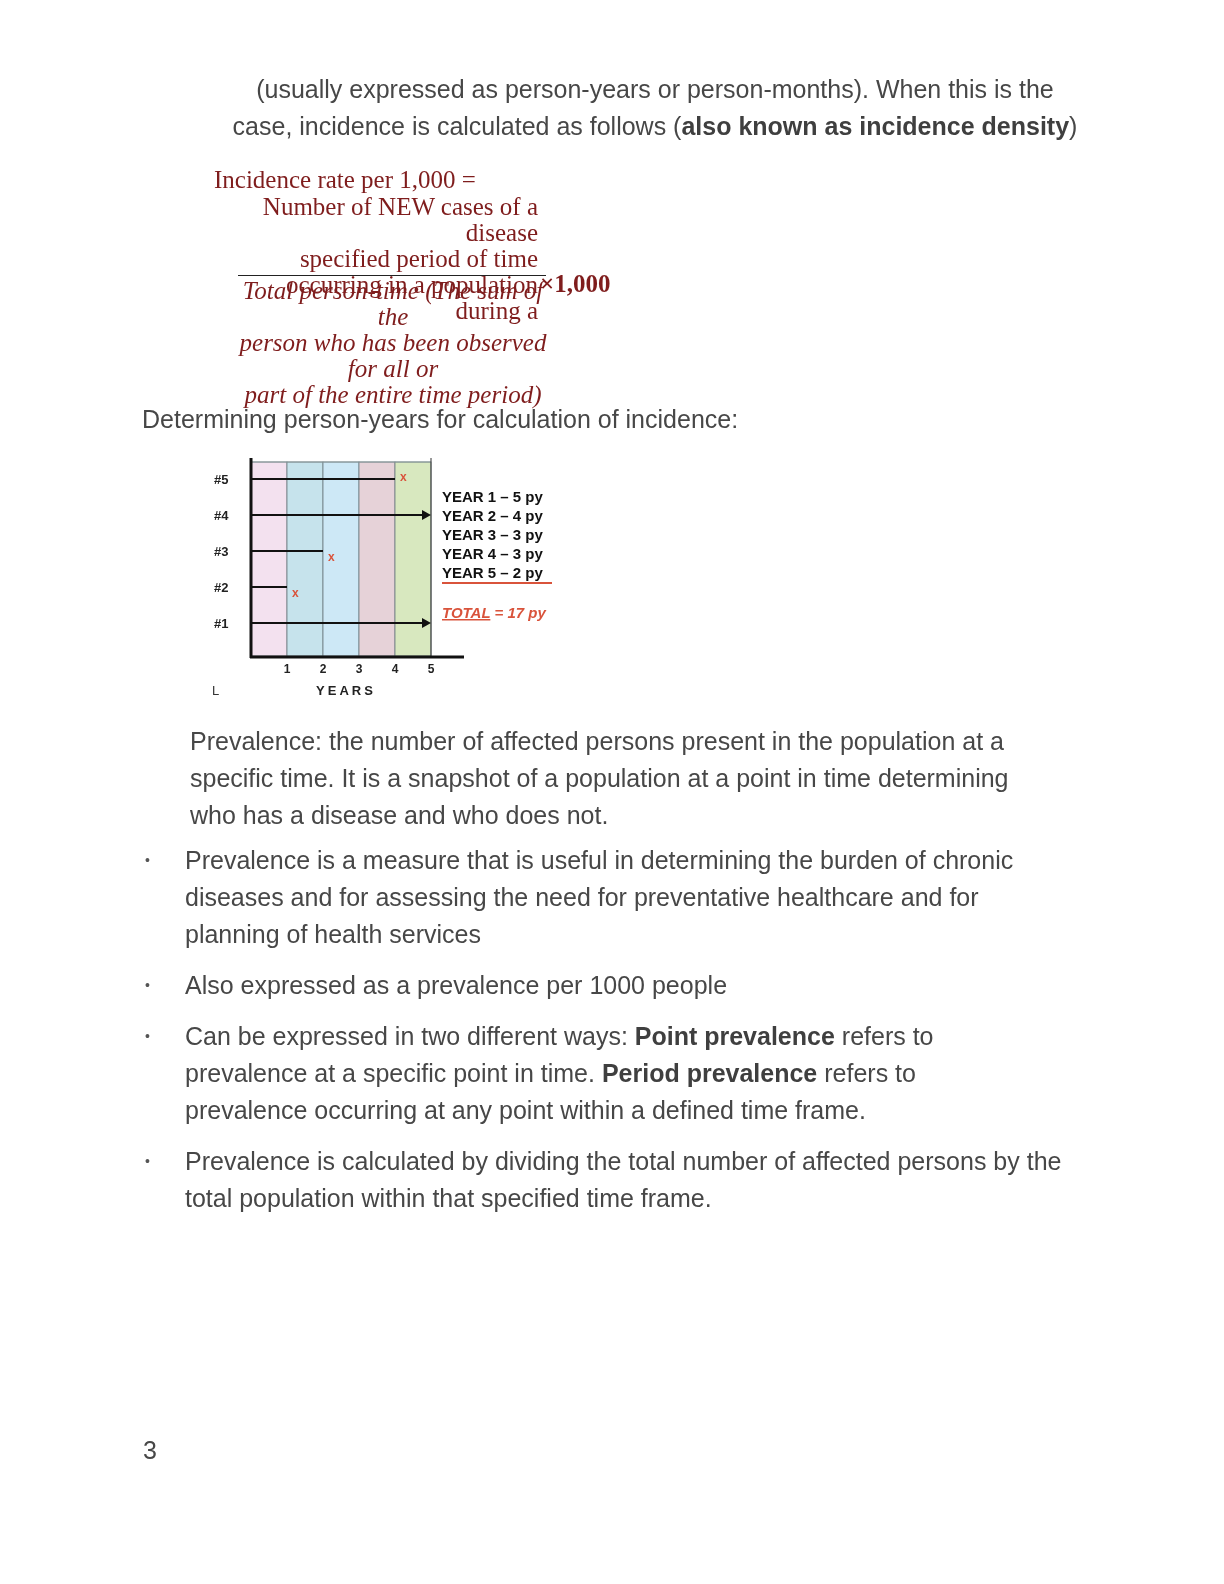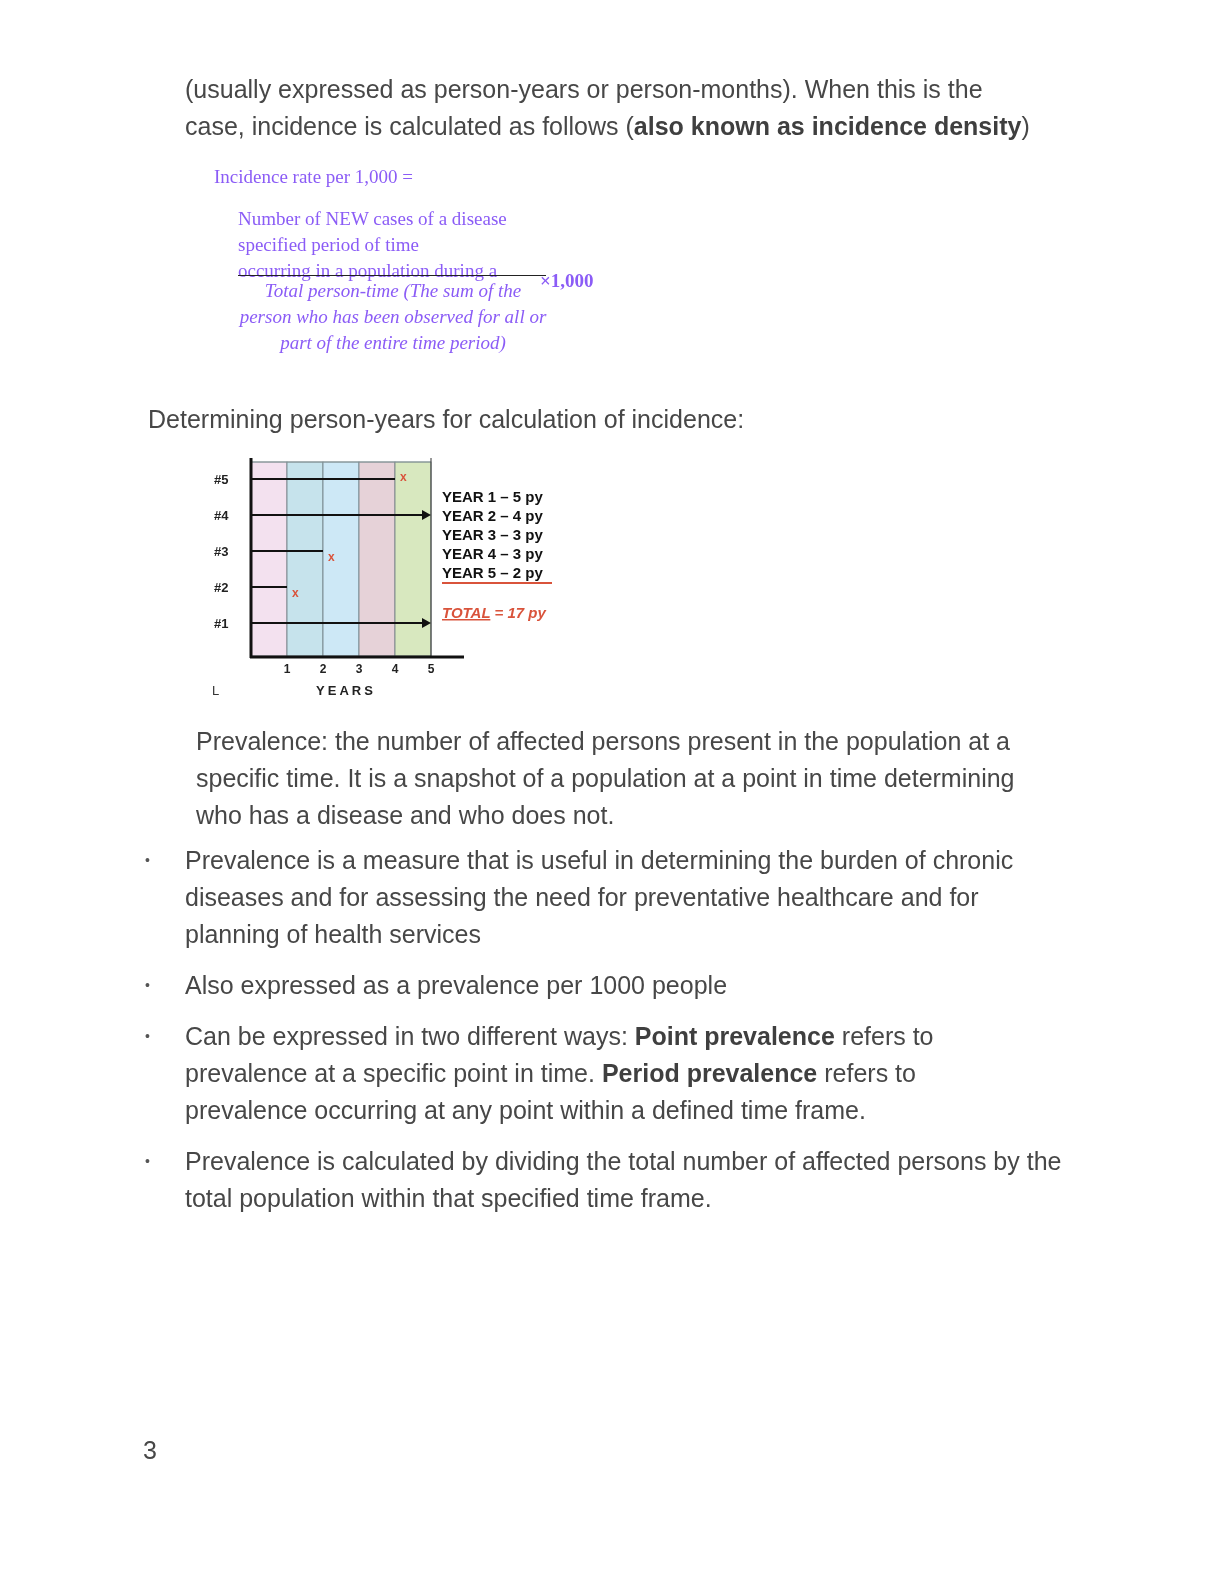--- a/index.html
+++ b/index.html
@@ -1,37 +1,37 @@
 <!DOCTYPE html>
 <html><head>
 <meta charset="utf-8">
 <style>
   html, body { margin: 0; padding: 0; background: #ffffff; }
   body { width: 1224px; height: 1584px; position: relative; overflow: hidden;
          font-family: "Liberation Sans", sans-serif; color: #444444; }
-  .para { position: absolute; left: 148px; width: 940px; font-size: 25px; line-height: 37px; color: #474747; }
+  .para { position: absolute; left: 142px; width: 940px; font-size: 25px; line-height: 37px; color: #474747; }
   .para.indent { left: 185px; }
   b { color: #3f3f3f; margin-top: 45px; }
   .formula { position: absolute; left: 210px; top: 162px; width: 420px; height: 225px;
-             font-family: "Liberation Serif", serif; color: #8b5cf6; font-size: 19px; }
+             font-family: "Liberation Serif", serif; color: #7f1d1d; font-size: 25px; }
   .formula .lhs { position: absolute; left: 4px; top: 4px; }
-  .formula .num { position: absolute; left: 28px; top: 44px; width: 300px; text-align: left; line-height: 26px; }
+  .formula .num { position: absolute; left: 28px; top: 32px; width: 300px; text-align: right; line-height: 26px; }
   .formula .bar { position: absolute; left: 28px; top: 113px; width: 308px; height: 1px; background: #222; }
   .formula .times { position: absolute; left: 330px; top: 108px; font-weight: bold; }
   .formula .den { position: absolute; left: 18px; top: 116px; width: 330px; text-align: center; line-height: 26px; font-style: italic; }
   .diagram { position: absolute; left: 200px; top: 450px; width: 380px; height: 260px; }
   .bullets { position: absolute; left: 143px; top: 842px; width: 940px; }
   .bullet { position: relative; padding-left: 42px; font-size: 25px; line-height: 37px; color: #474747; margin-bottom: 14px; }
   .bullet .dot { position: absolute; left: 2px; top: 0; font-size: 14px; color: #555; }
   .pagenum { position: absolute; left: 143px; top: 1436px; font-size: 25px; color: #474747; }
 </style>
 </head>
 <body>
 
-<div class="para indent" style="top:71px;">
+<div class="para indent" style="top:71px;text-align:center;">
   <div>(usually expressed as person-years or person-months). When this is the</div>
   <div><span>case, incidence is calculated as follows (</span><b>also known as incidence density</b><span>)</span></div>
 </div>
 
 <div class="formula">
   <div class="lhs">Incidence rate per 1,000 =</div>
   <div class="num">
     <div>Number of NEW cases of a disease</div>
     <div>specified period of time</div>
     <div>occurring in a population during a</div>

